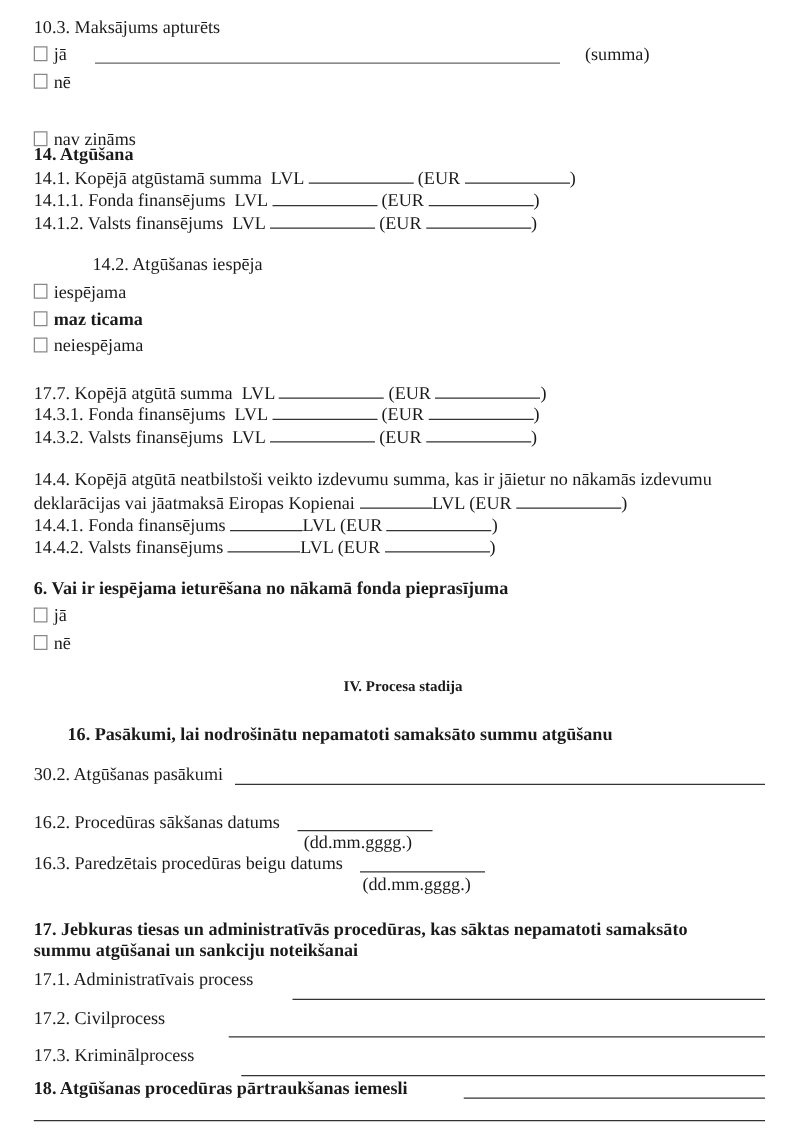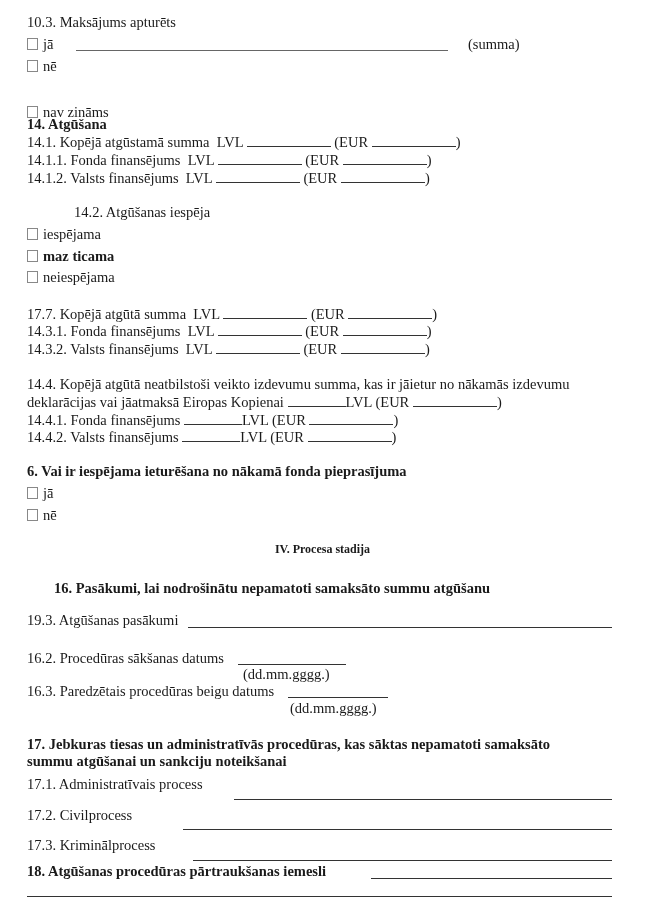--- a/index.html
+++ b/index.html
@@ -43,21 +43,21 @@
 <div class="t" style="left:27px;top:412px;"><span>14.4.1. Fonda finansējums</span> <span class="blank" style="width:58px"></span><span>LVL (EUR</span> <span class="blank" style="width:84px"></span><span>)</span></div>
 <div class="t" style="left:27px;top:429px;"><span>14.4.2. Valsts finansējums</span> <span class="blank" style="width:58px"></span><span>LVL (EUR</span> <span class="blank" style="width:84px"></span><span>)</span></div>
 
 <div class="t b" style="left:27px;top:464px;">6. Vai ir iespējama ieturēšana no nākamā fonda pieprasījuma</div>
 <div class="t" style="left:27px;top:486px;"><span class="cb"></span><span>jā</span></div>
 <div class="t" style="left:27px;top:508px;"><span class="cb"></span><span>nē</span></div>
 
 <div class="t h2" style="left:0;width:645px;text-align:center;top:543px;">IV. Procesa stadija</div>
 
 <div class="t b" style="left:27px;top:581px;margin-left:27px;">16. Pasākumi, lai nodrošinātu nepamatoti samaksāto summu atgūšanu</div>
-<div class="t" style="left:27px;top:613px;">19.3. Atgūšanas pasākumi</div>
+<div class="t" style="left:27px;top:613px;">30.2. Atgūšanas pasākumi</div>
 <div class="ln" style="left:188px;width:424px;top:627px;"></div>
 
 <div class="t" style="left:27px;top:651px;">16.2. Procedūras sākšanas datums</div>
 <div class="ln" style="left:238px;width:108px;top:664px;"></div>
 <div class="t" style="left:243px;top:667px;">(dd.mm.gggg.)</div>
 
 <div class="t" style="left:27px;top:684px;">16.3. Paredzētais procedūras beigu datums</div>
 <div class="ln" style="left:288px;width:100px;top:697px;"></div>
 <div class="t" style="left:290px;top:701px;">(dd.mm.gggg.)</div>
 

